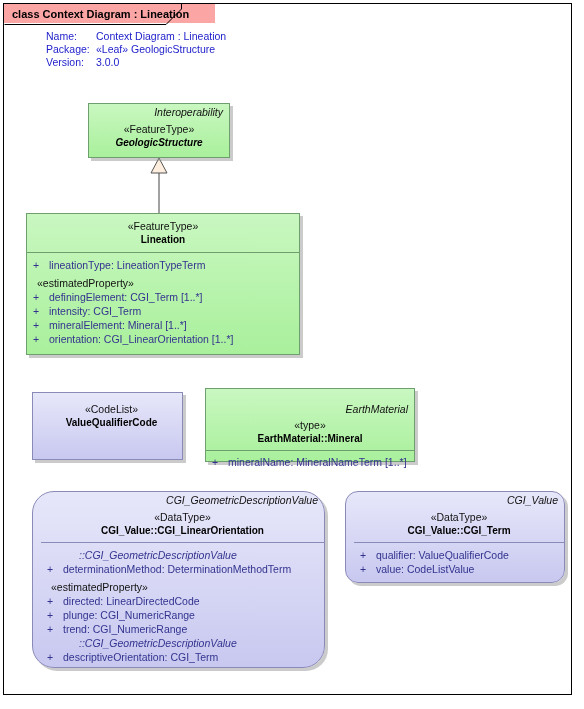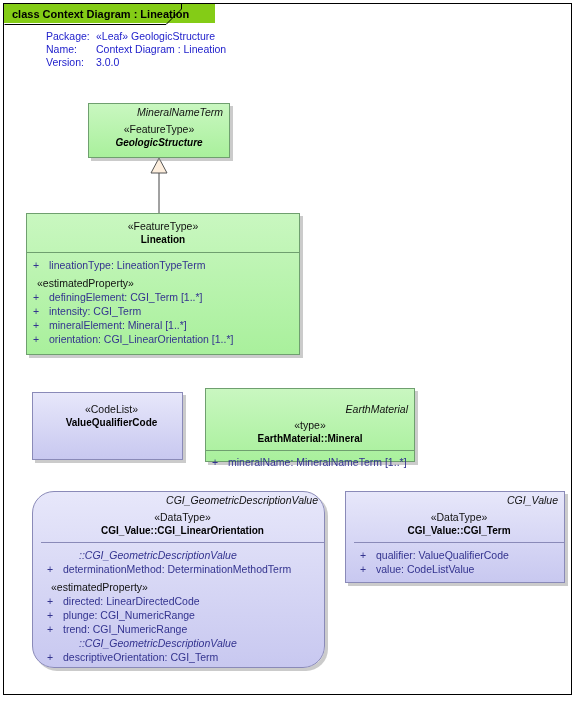--- a/index.html
+++ b/index.html
@@ -35,21 +35,21 @@
     border: 1px solid #000000;
     box-sizing: border-box;
     background: transparent;
   }
   .frame-tab {
     position: absolute;
     left: 3px;
     top: 3px;
     height: 20px;
     box-sizing: border-box;
-    background: #84cc16;
+    background: #fca5a5;
     border-left: 1px solid #000;
     border-top: 1px solid #000;
     padding: 0;
   }
   .frame-tab-inner {
     position: relative;
     height: 20px;
     display: flex;
     align-items: center;
     padding-left: 8px;
@@ -192,41 +192,41 @@
 
   <div class="frame-tab">
     <svg width="180" height="21" viewBox="0 0 180 21">
       <path d="M 0.5 20.5 L 162 20.5 L 177.5 5 L 177.5 0" fill="none" stroke="#000000" stroke-width="1"></path>
     </svg>
     <div class="frame-tab-inner">class Context Diagram : Lineation</div>
   </div>
 
   <div class="meta">
     <div class="meta-row">
+      <span class="meta-key">Name:</span>
+      <span class="meta-val">Context Diagram : Lineation</span>
+    </div>
+    <div class="meta-row">
       <span class="meta-key">Package:</span>
       <span class="meta-val">«Leaf» GeologicStructure</span>
-    </div>
-    <div class="meta-row">
-      <span class="meta-key">Name:</span>
-      <span class="meta-val">Context Diagram : Lineation</span>
     </div>
     <div class="meta-row">
       <span class="meta-key">Version:</span>
       <span class="meta-val">3.0.0</span>
     </div>
   </div>
 
   <svg class="connector">
     <line x1="159" y1="213" x2="159" y2="172" stroke="#444444" stroke-width="1"></line>
     <polygon points="159,158 151,173 167,173" fill="#fdeedd" stroke="#555555" stroke-width="1"></polygon>
   </svg>
 
   <div class="umlbox green" id="box-geologic-structure" style="left:88px; top:103px; width:142px; height:55px;">
     <div class="sec" style="padding-top:2px;">
-      <div class="pkgname">MineralNameTerm</div>
+      <div class="pkgname">Interoperability</div>
       <div style="height:4px"></div>
       <div class="stereo">«FeatureType»</div>
       <div class="clsname ital">GeologicStructure</div>
     </div>
   </div>
 
   <div class="umlbox green" id="box-lineation" style="left:26px; top:213px; width:274px; height:142px;">
     <div class="sec" style="padding-top:6px; padding-bottom:6px;">
       <div class="stereo">«FeatureType»</div>
       <div class="clsname">Lineation</div>
@@ -307,21 +307,21 @@
         <span class="txt">trend: CGI_NumericRange</span>
       </div>
       <div class="inherithdr">::CGI_GeometricDescriptionValue</div>
       <div class="attr">
         <span class="vis">+</span>
         <span class="txt">descriptiveOrientation: CGI_Term</span>
       </div>
     </div>
   </div>
 
-  <div class="umlbox blue" id="box-cgi-term" style="left:345px; top:491px; width:220px; height:92px;">
+  <div class="umlbox blue" id="box-cgi-term" style="left:345px; top:491px; width:220px; height:92px;border-radius:13px;">
     <div class="sec" style="padding-top:2px; padding-bottom:5px;">
       <div class="pkgname">CGI_Value</div>
       <div style="height:4px"></div>
       <div class="stereo">«DataType»</div>
       <div class="clsname">CGI_Value::CGI_Term</div>
     </div>
     <div class="sec" style="padding-top:5px;">
       <div class="attr">
         <span class="vis">+</span>
         <span class="txt">qualifier: ValueQualifierCode</span>

